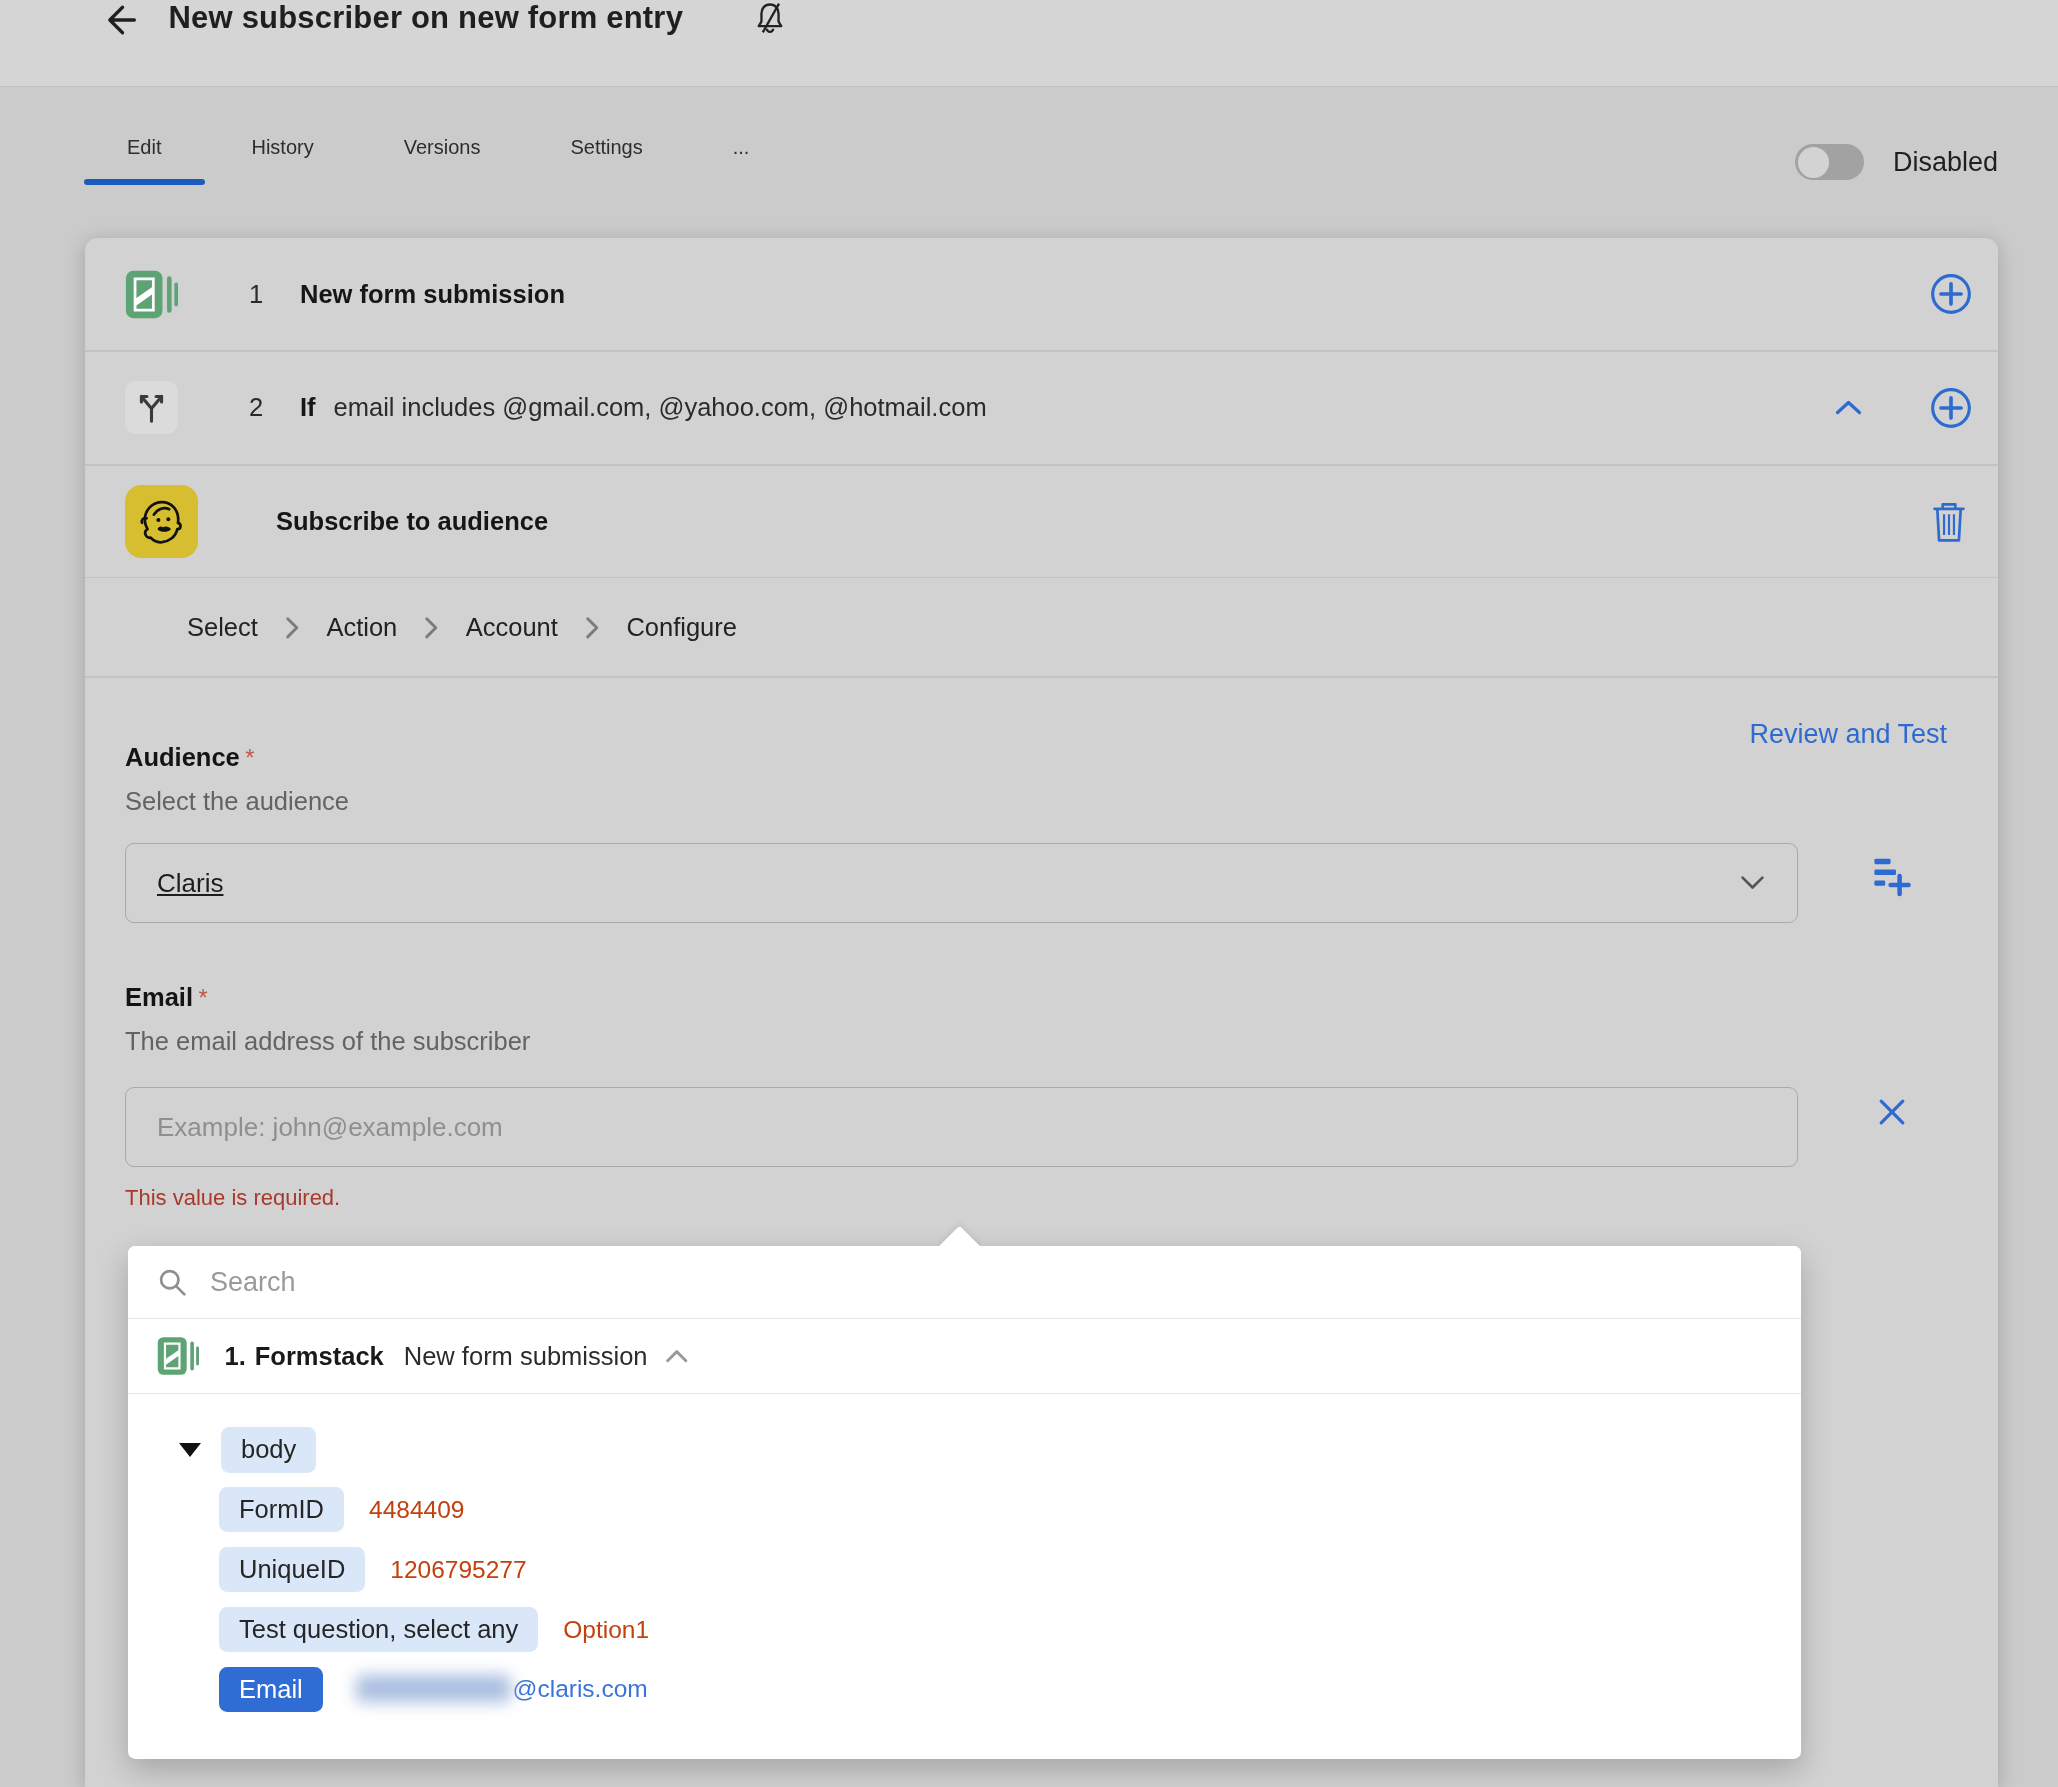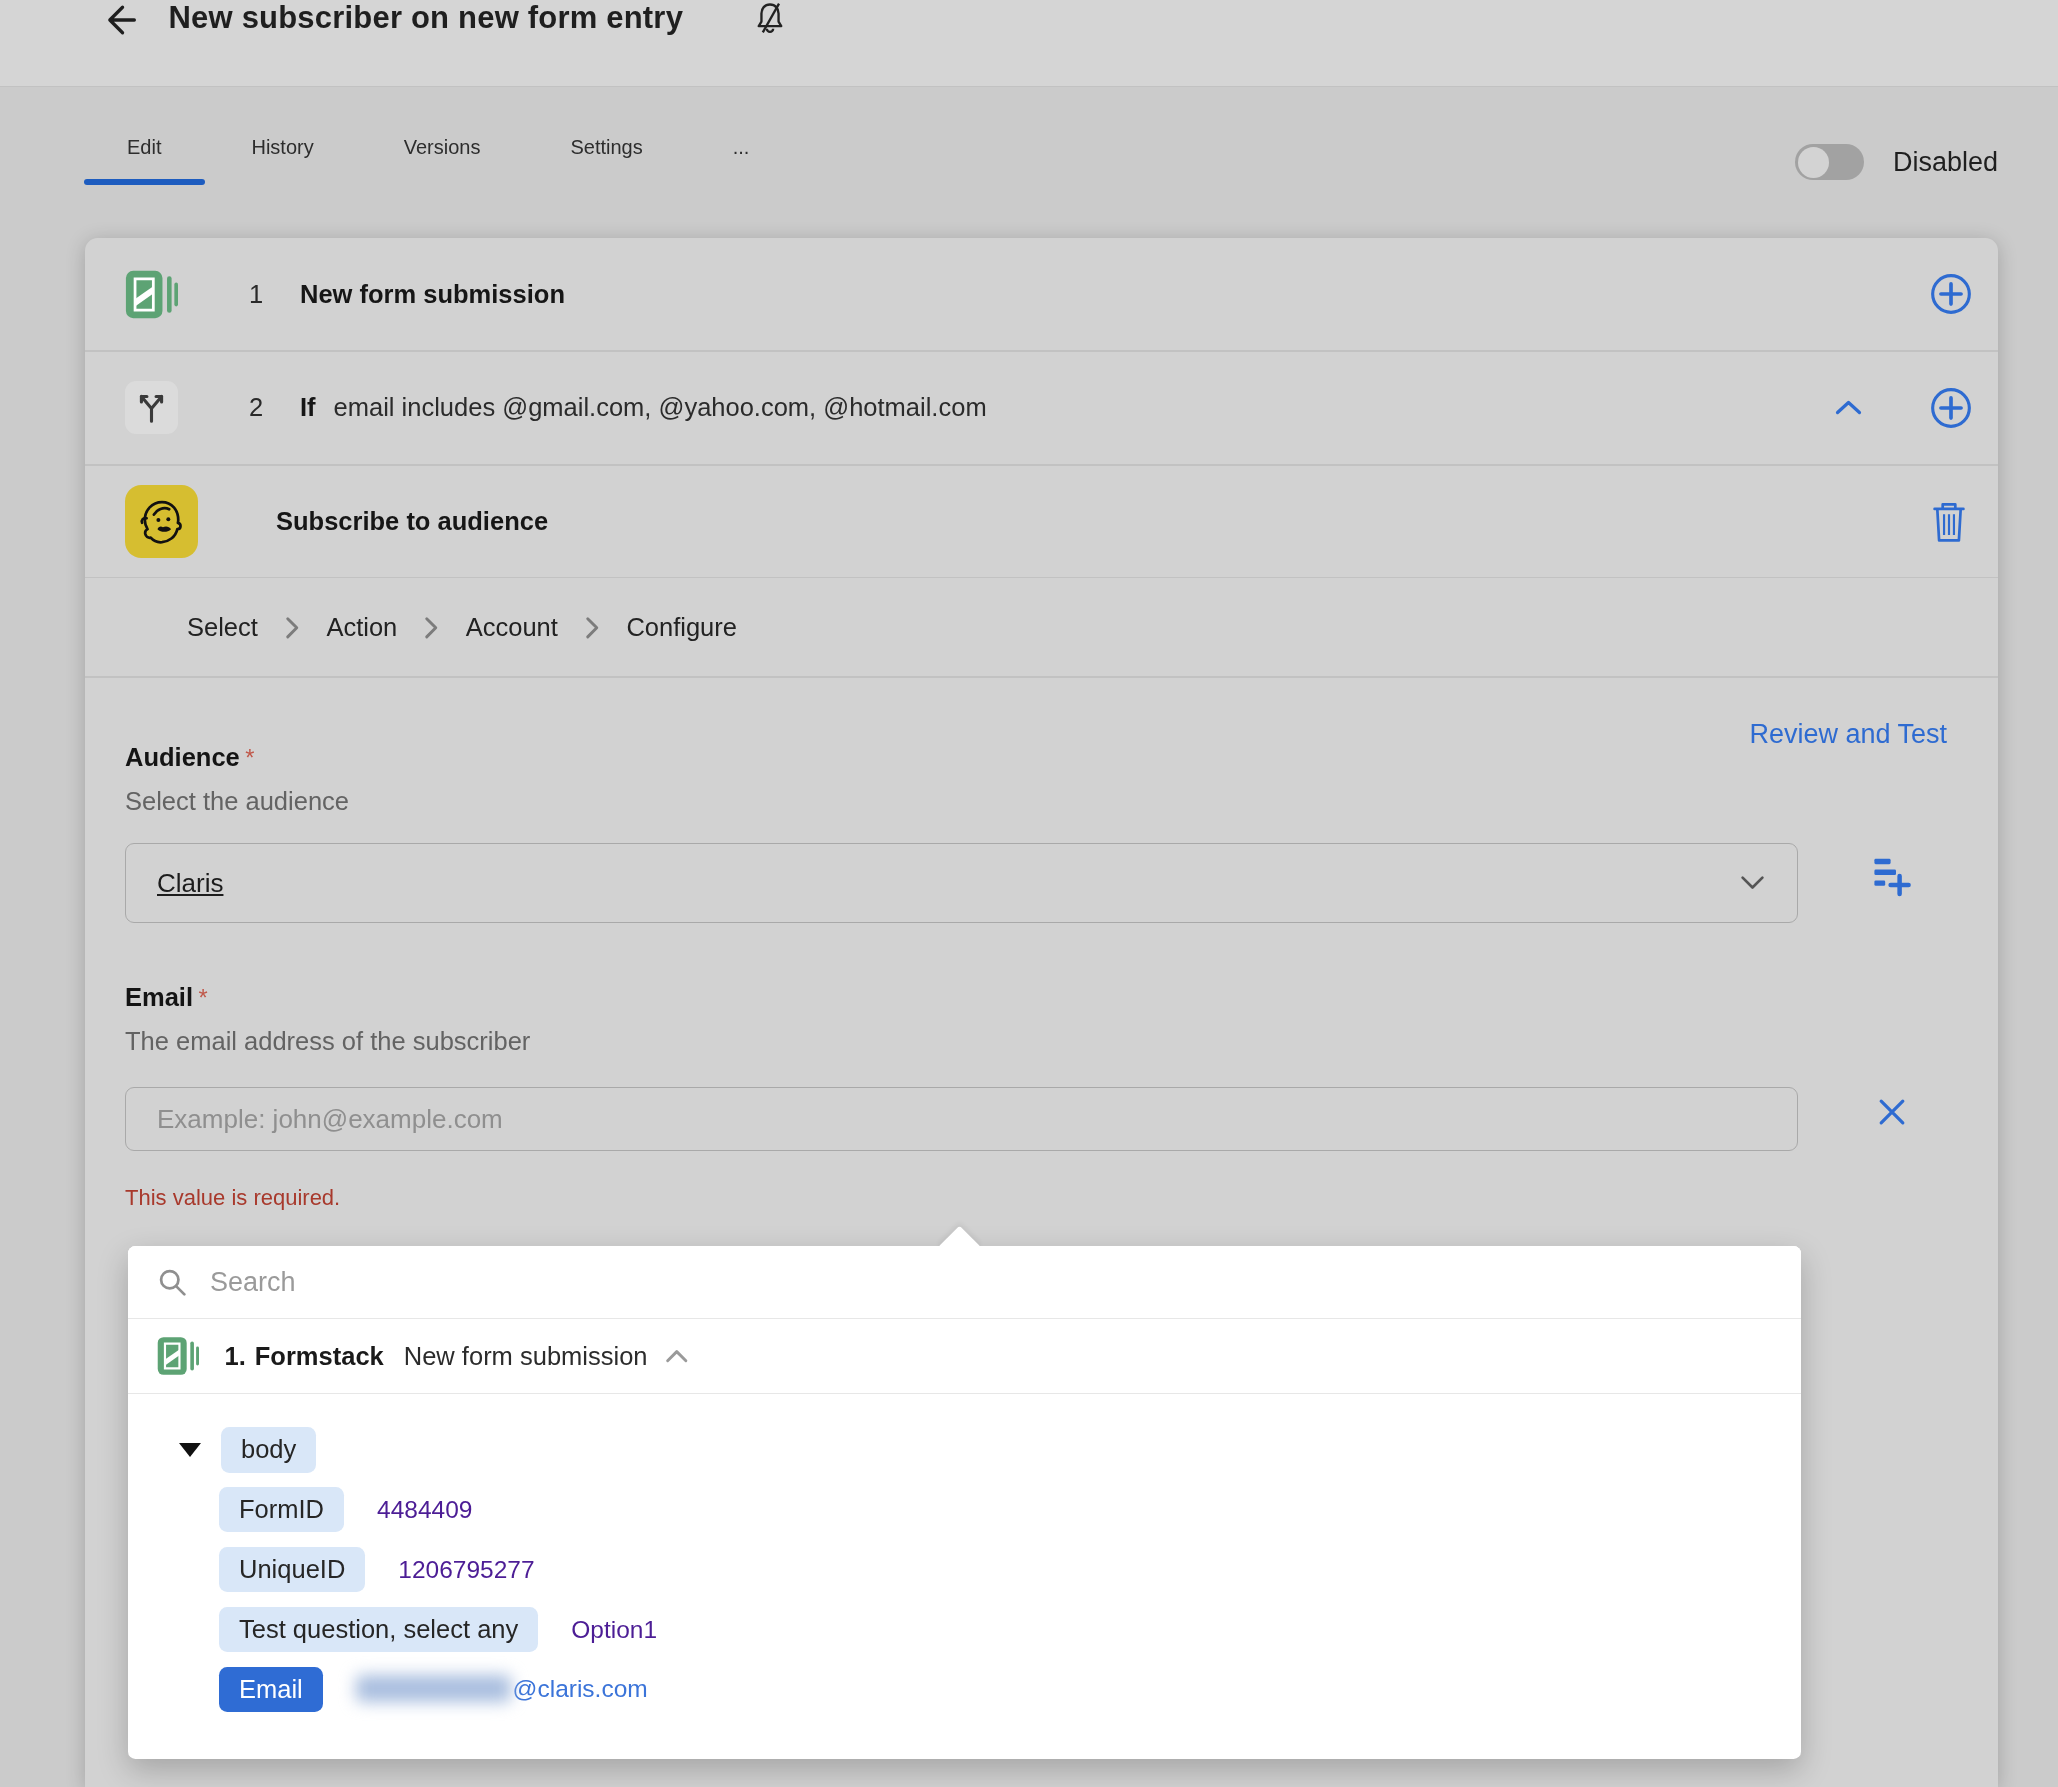--- a/index.html
+++ b/index.html
@@ -78,21 +78,21 @@
   .req { color:#c0584a; font-weight:400; margin-left:5.5px; font-size:23.6px; }
   .field-helper { position:absolute; left:40px; font-size:25.5px; color:#636363; }
   .selectbox {
     position:absolute; left:40px; width:1673px; height:80px;
     border:1.8px solid #a9a9a9; border-radius:9px; background:#d2d2d2;
     display:flex; align-items:center; padding:0 31px; cursor:pointer;
     justify-content:space-between;
   }
   .selectbox .sel-value { font-size:26px; color:#1d1d1d;text-decoration:underline; }
   .textinput {
-    position:absolute; left:40px; width:1673px; height:64px;
+    position:absolute; left:40px; width:1673px; height:80px;
     border:1.8px solid #a9a9a9; border-radius:9px; background:#d2d2d2;
     font-size:26px; color:#1d1d1d; padding:0 31px;
     font-family:"Liberation Sans", sans-serif; outline:none;
   }
   .textinput::placeholder { color:#8f8f8f; opacity:1; }
   .error-text { position:absolute; left:40px; font-size:22px; color:#a8392c; }
   .listplus-btn { position:absolute; left:1784px; top:175px; width:45px; height:44px; cursor:pointer; }
   .clear-x { position:absolute; left:1789px; top:416px; width:36px; height:36px; cursor:pointer; }
 
   
@@ -123,21 +123,21 @@
   .tree-root-row { display:flex; align-items:center; padding-left:51px; cursor:pointer; }
   .tri-down {
     width:0; height:0; border-left:11px solid transparent; border-right:11px solid transparent;
     border-top:14.5px solid #111; margin-right:20px;
   }
   .chip {
     background:#d9e7f8; color:#262626; font-size:25.5px; border-radius:8.2px;
     padding:8.2px 20px; display:inline-block; cursor:grab;
   }
   .tree-field-row { display:flex; align-items:center; padding-left:91px; margin-top:14.5px; }
-  .field-value { font-size:24.5px; color:#4c1d95; margin-left:33px; }
+  .field-value { font-size:24.5px; color:#c2410c; margin-left:25px; }
   .chip.email-chip { background:#2f6cd4; color:#ffffff; }
   .email-value { display:flex; align-items:flex-start; margin-left:33px; }
   .blur-blob {
     width:155px; height:27px; border-radius:5.5px; background:#a9bedf; filter:blur(8.2px);
   }
   .email-suffix { font-size:24.5px; color:#3b74d9; margin-left:1.8px; }
 
   svg { display:block; }
 </style>
 </head>

